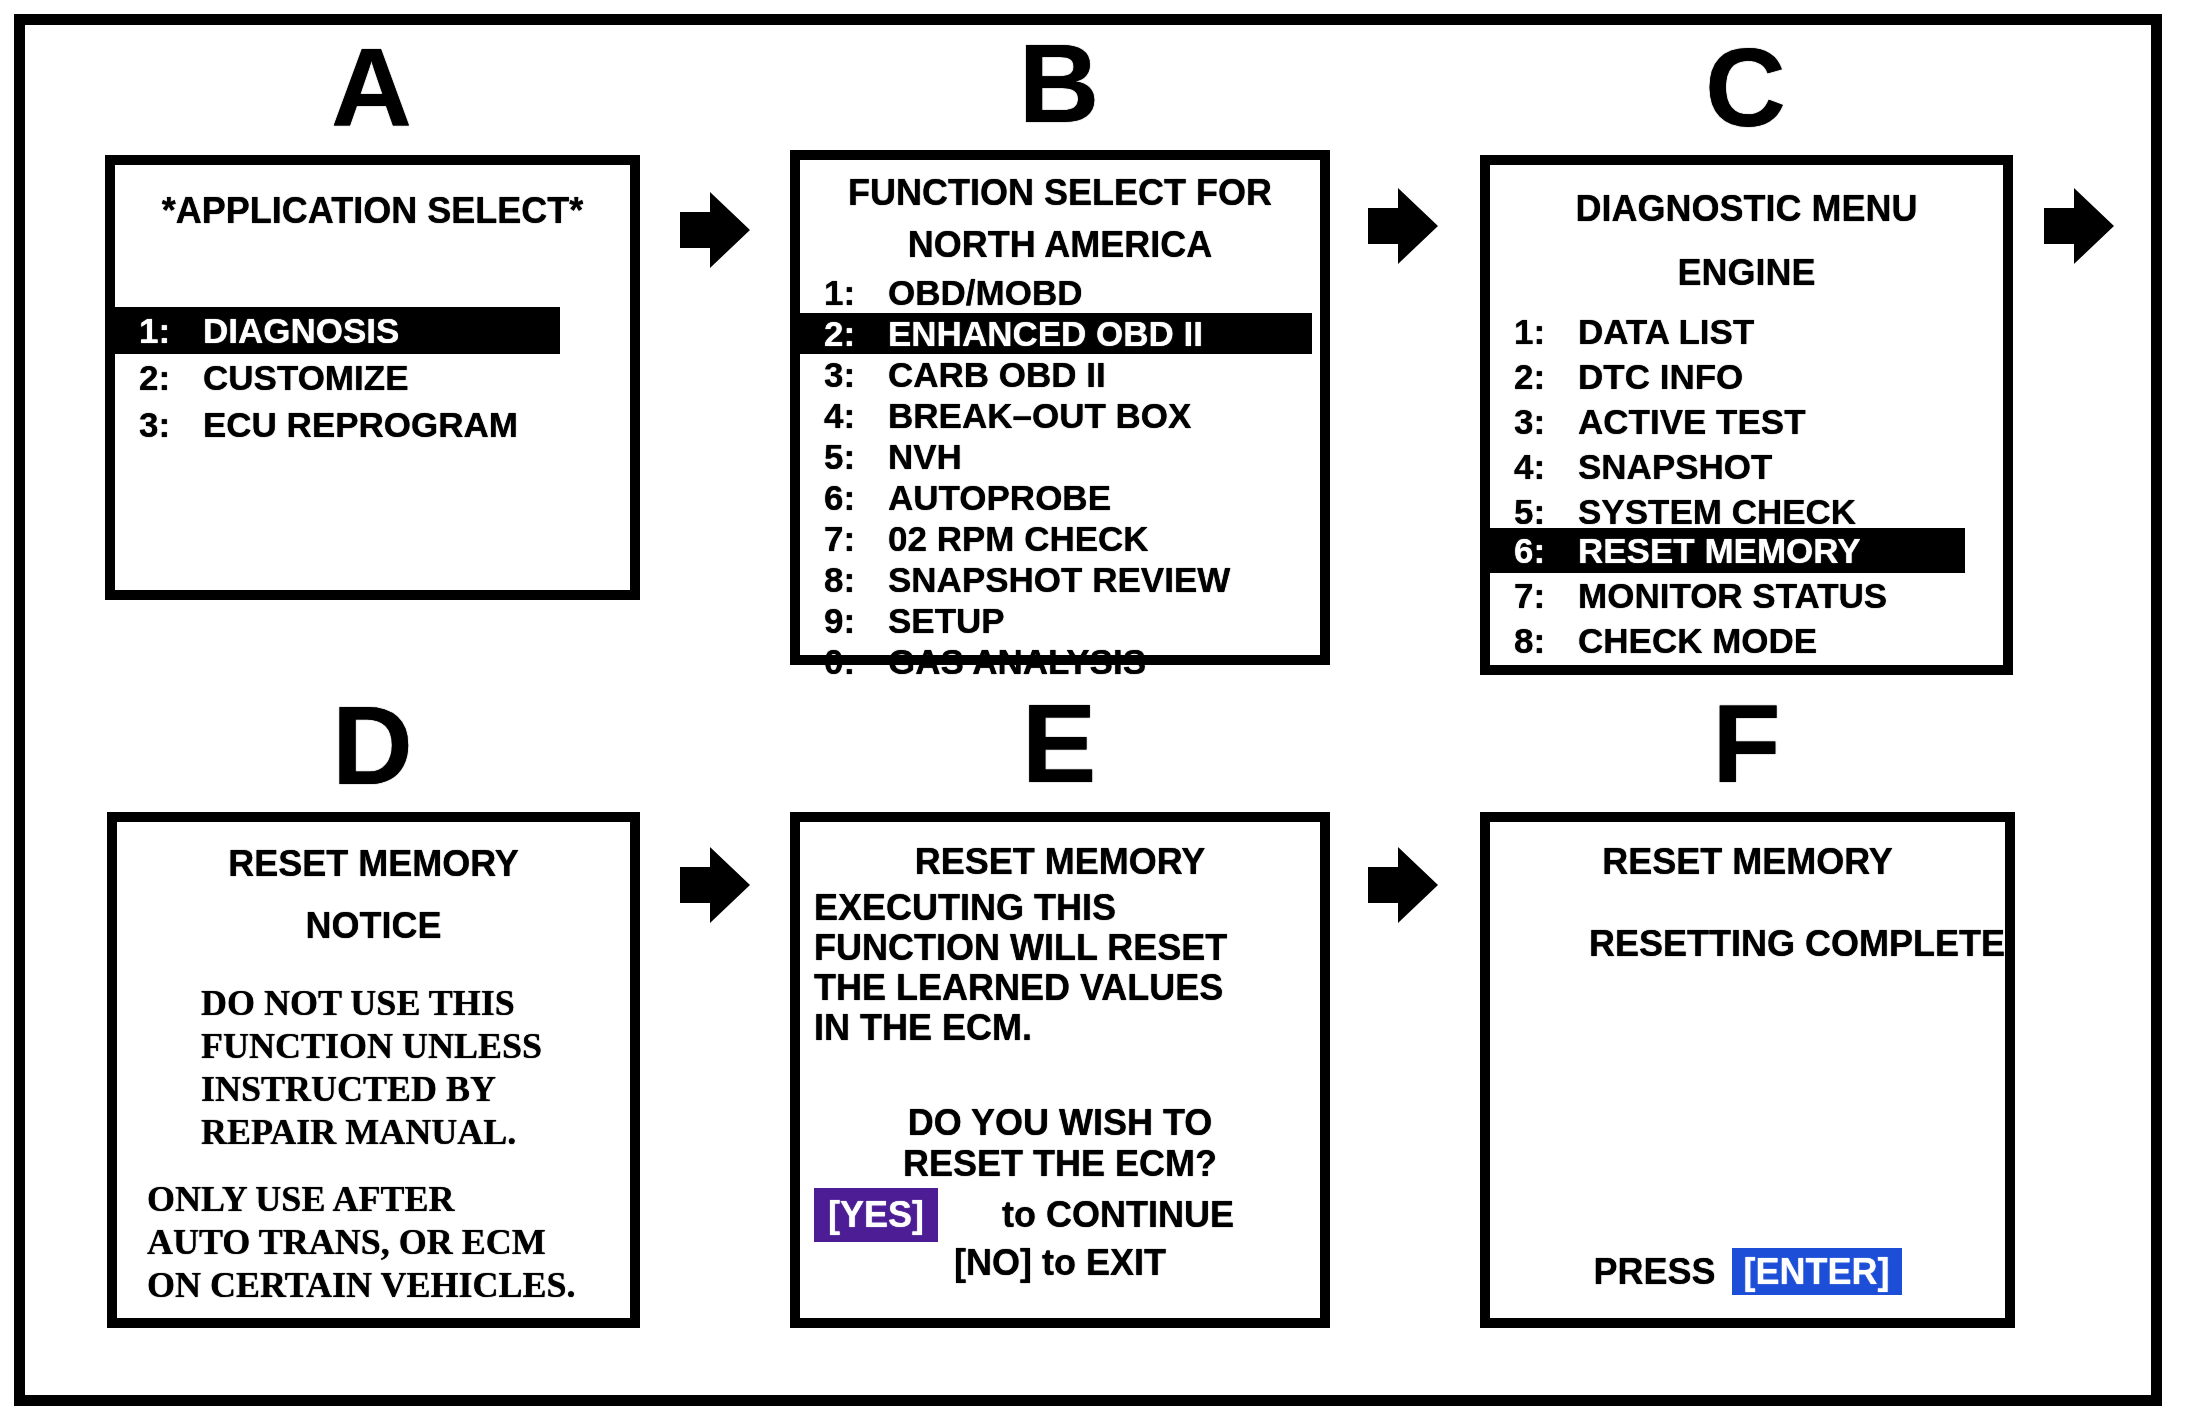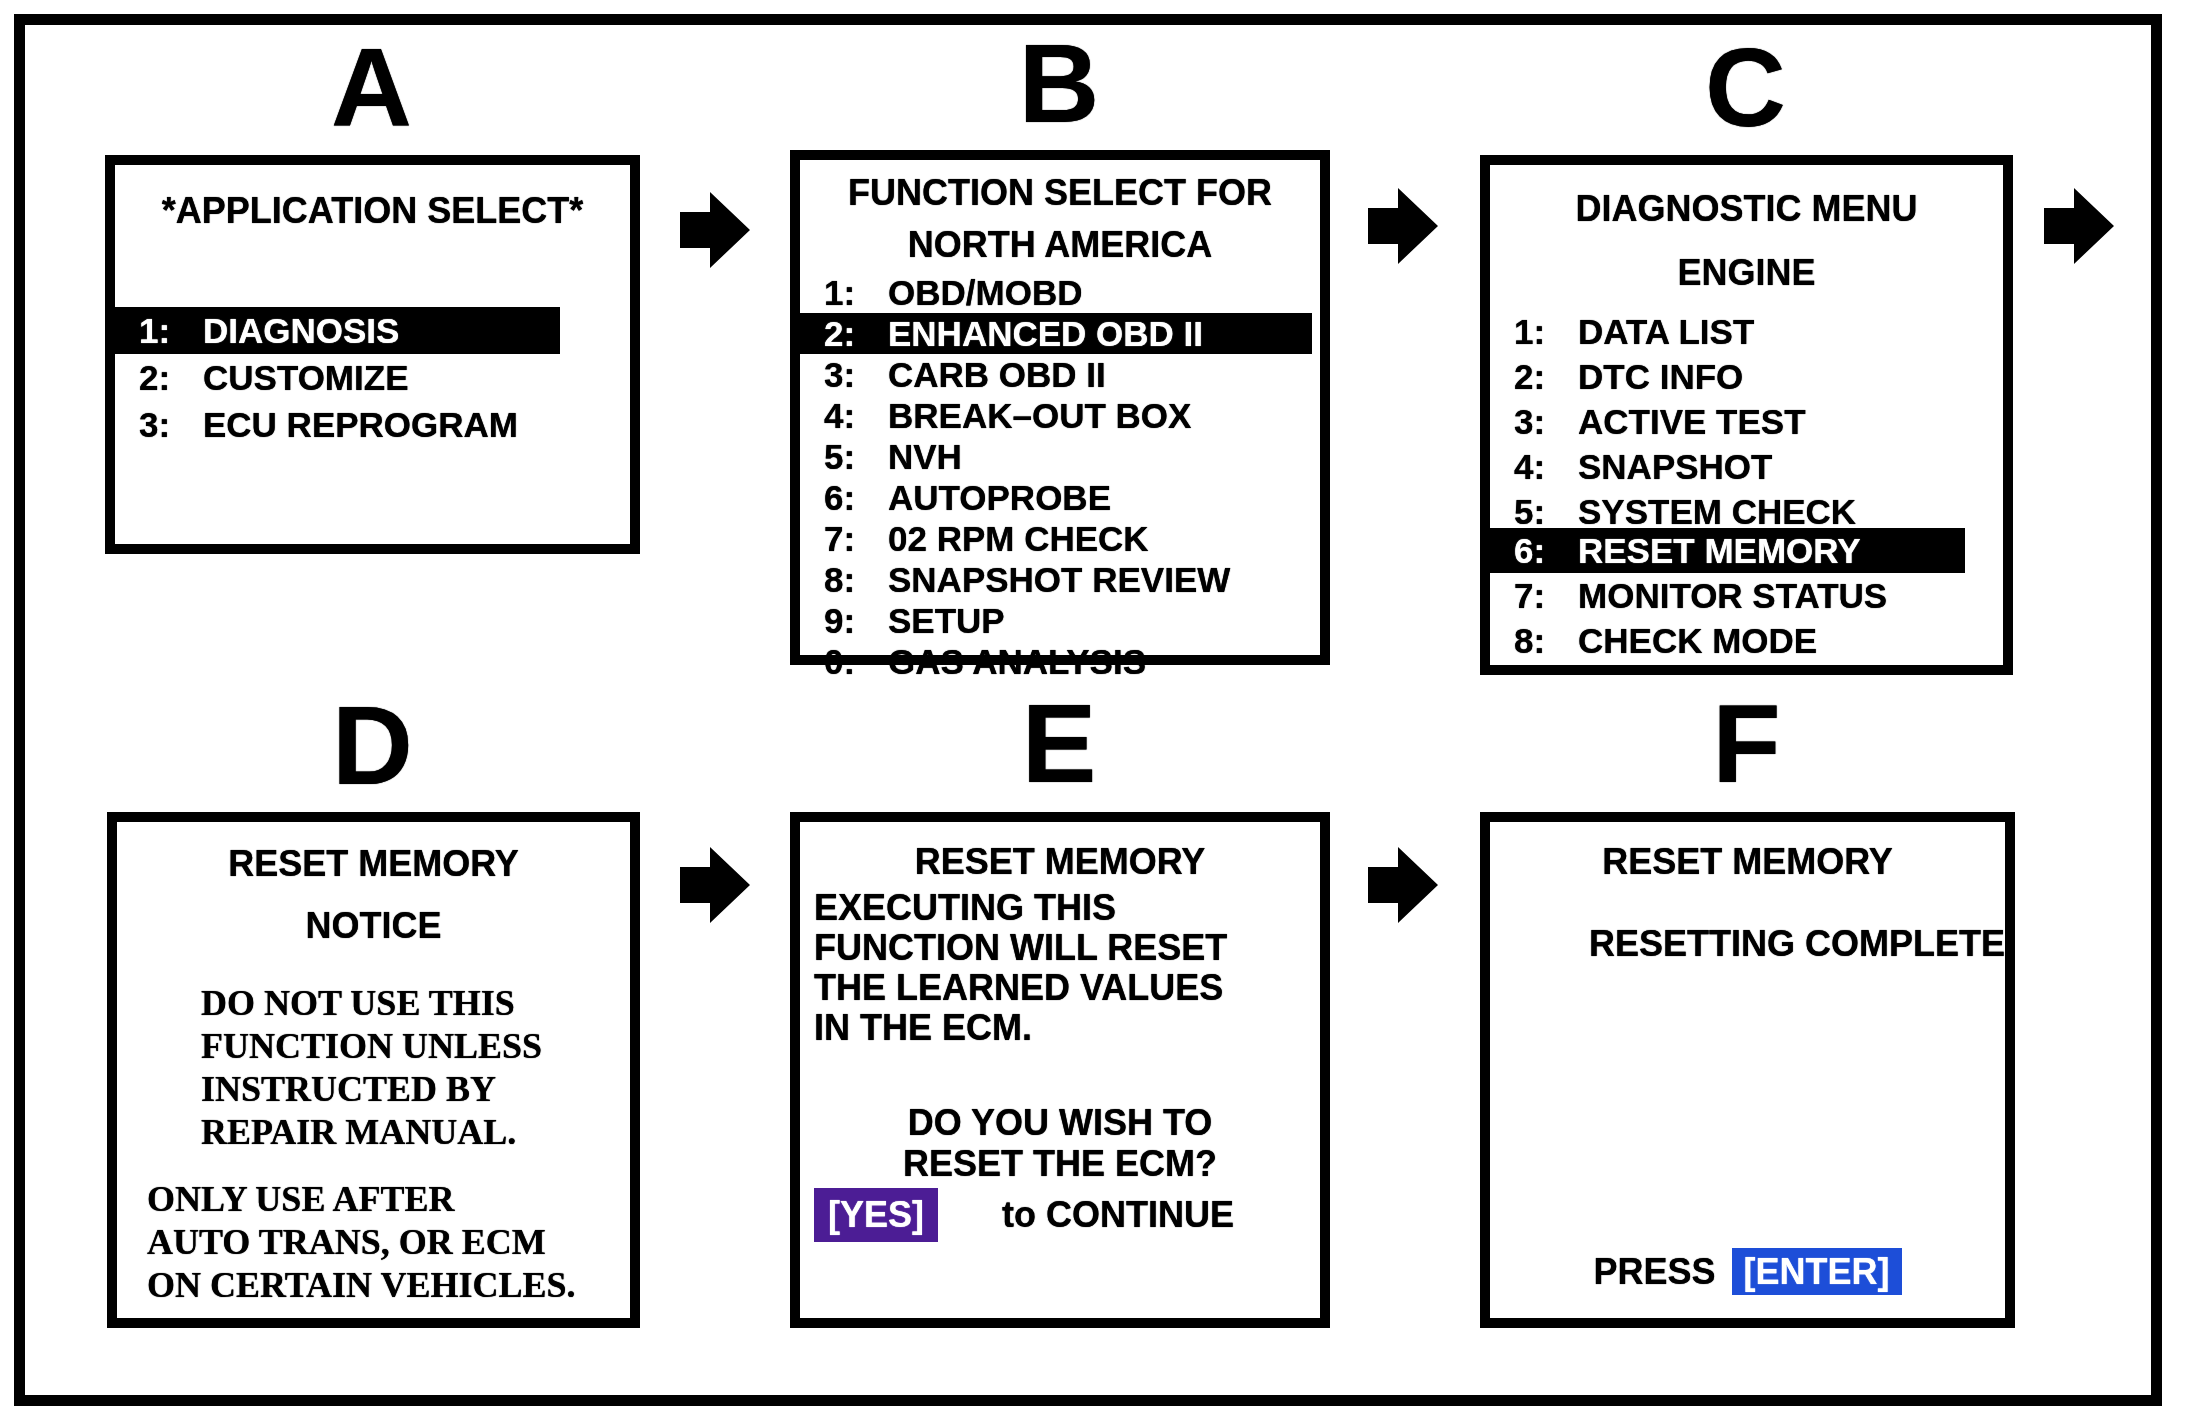--- a/index.html
+++ b/index.html
@@ -74,21 +74,21 @@
   <svg class="arrow" style="left:2040px;top:182px;" width="78" height="88" viewBox="0 0 78 88">
       <path d="M4 26 H34 V6 L74 44 L34 82 V62 H4 Z" fill="#000"></path>
     </svg>
   <svg class="arrow" style="left:676px;top:841px;" width="78" height="88" viewBox="0 0 78 88">
       <path d="M4 26 H34 V6 L74 44 L34 82 V62 H4 Z" fill="#000"></path>
     </svg>
   <svg class="arrow" style="left:1364px;top:841px;" width="78" height="88" viewBox="0 0 78 88">
       <path d="M4 26 H34 V6 L74 44 L34 82 V62 H4 Z" fill="#000"></path>
     </svg>
 
-  <div class="lcd lcd-a" style="left:105px;top:155px;width:535px;height:399px;">
+  <div class="lcd lcd-a" style="left:105px;top:155px;width:535px;height:445px;">
     <div class="t">*APPLICATION SELECT*</div>
     <div class="menu-a">
       <div class="row hl">
           <span class="key">1:</span>
           <span>DIAGNOSIS</span>
         </div>
       <div class="row">
           <span class="key">2:</span>
           <span>CUSTOMIZE</span>
         </div>
@@ -210,20 +210,21 @@
       <div>IN THE ECM.</div>
     </div>
     <div class="prompt-e">
       <div>DO YOU WISH TO</div>
       <div>RESET THE ECM?</div>
     </div>
     <div class="yes-line">
       <span class="yes-key">[YES]</span>
       <span class="yes-rest">to CONTINUE</span>
     </div>
+    <div class="no-line">[NO] to EXIT</div>
   </div>
 
   <div class="lcd lcd-f" style="left:1480px;top:812px;width:535px;height:516px;">
     <div class="t">RESET MEMORY</div>
     <div class="status-f">RESETTING COMPLETE</div>
     <div class="press-line">
       <span>PRESS</span><span class="enter-key">[ENTER]</span>
     </div>
   </div>
 </div>

